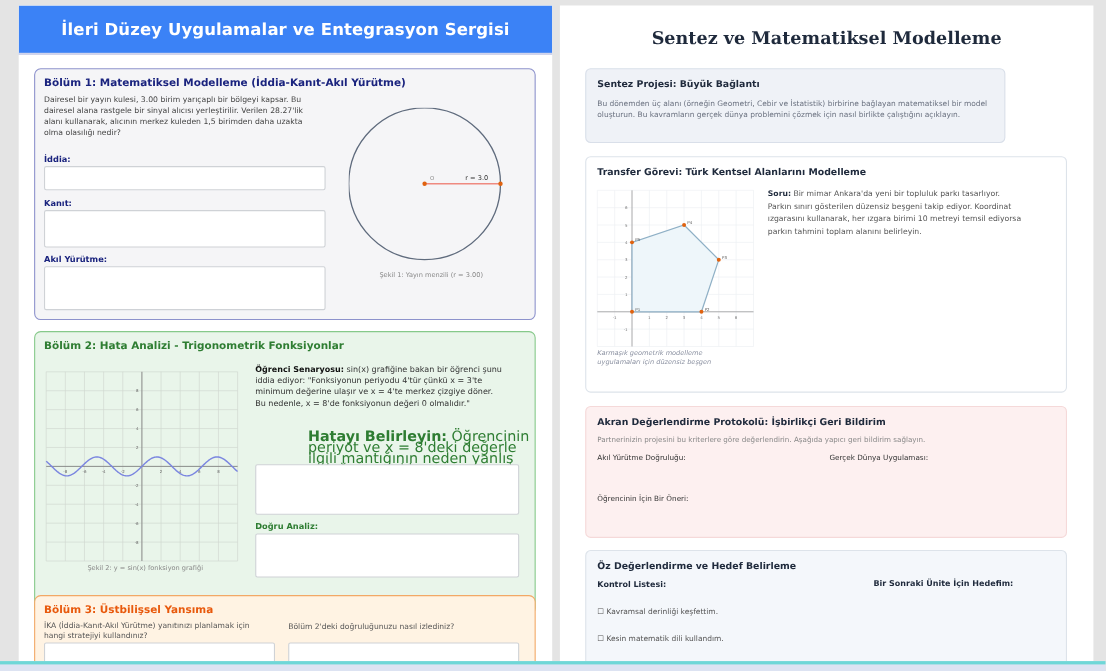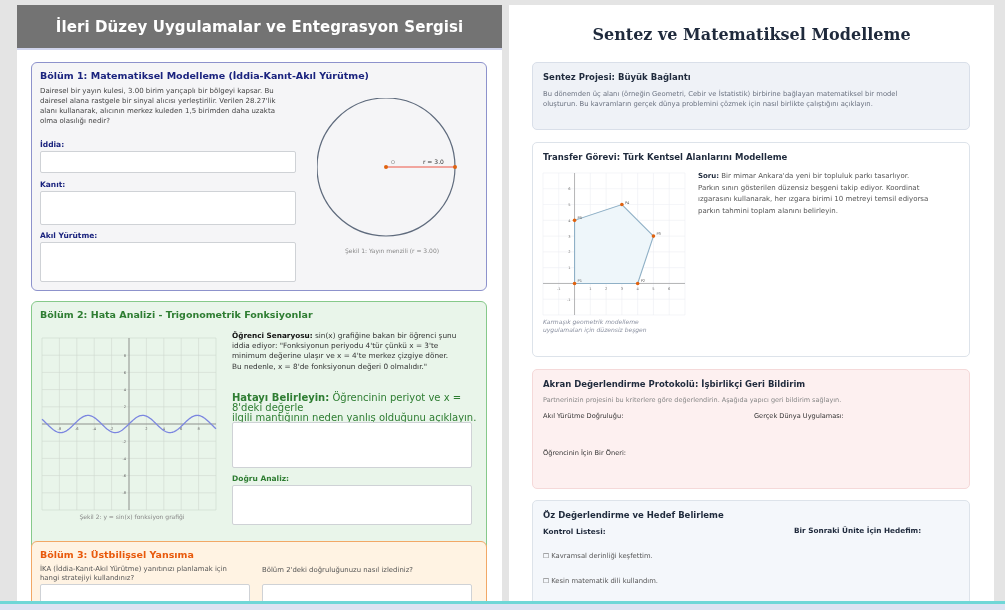--- a/index.html
+++ b/index.html
@@ -1,21 +1,21 @@
 <!DOCTYPE html>
 <html><head>
 <meta charset="utf-8">
 <style>
   * { box-sizing: border-box; margin: 0; padding: 0; }
   html, body { width: 1005px; height: 610px; overflow: hidden; background: #e4e4e4; font-family: "DejaVu Sans", sans-serif; }
   .page { position: absolute; background: #ffffff; overflow: hidden; }
   #left-page { left: 17px; top: 5px; width: 485px; height: 600px; }
   #right-page { left: 509px; top: 5px; width: 485px; height: 600px; }
 
-  .header-bar { position: absolute; left: 0; top: 0; width: 485px; height: 45px; background: #737373; border-bottom: 2px solid #d0d4ec; display: flex; align-items: center; justify-content: center; }
+  .header-bar { position: absolute; left: 0; top: 0; width: 485px; height: 45px; background: #3b82f6; border-bottom: 2px solid #d0d4ec; display: flex; align-items: center; justify-content: center; }
   .header-bar h1 { color: #ffffff; font-size: 15px; font-weight: bold; letter-spacing: 0.1px; }
 
   .section { position: absolute; border-radius: 6px; }
   .sec1 { left: 14px; top: 57px; width: 456px; height: 229px; background: #f5f5f7; border: 1.5px solid #8d92cc; }
   .sec2 { left: 14px; top: 296px; width: 456px; height: 258px; background: #e9f5ea; border: 1.5px solid #86c98a; }
   .sec3 { left: 14px; top: 536px; width: 456px; height: 80px; background: #fff3e3; border: 1.5px solid #f2a866; }
 
   .sec-title { position: absolute; font-size: 9.5px; font-weight: bold; }
   .sec1 .sec-title { left: 8px; top: 7px; color: #1a237e; }
   .sec2 .sec-title { left: 8px; top: 7px; color: #2e7d32; }
@@ -25,26 +25,26 @@
   .field-label { position: absolute; font-size: 7.5px; font-weight: bold; color: #1a237e; }
   .field-box { position: absolute; background: #fff; border: 1px solid #cfd2d6; border-radius: 2px; }
 
   .caption { position: absolute; font-size: 6px; color: #888; text-align: center; }
 
   .green-label { position: absolute; font-size: 7.5px; font-weight: bold; color: #2e7d32; }
 
   .scen-text { position: absolute; font-size: 7.3px; line-height: 10.2px; color: #333; }
   .scen-text b { color: #111; }
 
-  .hint-text { position: absolute; font-size: 10px; line-height: 10px; color: #2e7d32; }
+  .hint-text { position: absolute; font-size: 13px; line-height: 10px; color: #2e7d32; margin-left: 48px; }
 
   
   .r-title { position: absolute; left: 0; top: 20px; width: 485px; text-align: center; font-family: "DejaVu Serif", serif; font-size: 16px; font-weight: bold; color: #1f2a3c; }
   .card { position: absolute; border-radius: 5px; }
-  .card-synth { left: 23px; top: 57px; width: 438px; height: 68px; background: #eff2f7; border: 1px solid #d9dfe9; }
+  .card-synth { left: 23px; top: 57px; width: 382px; height: 68px; background: #eff2f7; border: 1px solid #d9dfe9; }
   .card-transfer { left: 23px; top: 137px; width: 438px; height: 215px; background: #fff; border: 1px solid #dde3ea; }
   .card-peer { left: 23px; top: 364px; width: 438px; height: 120px; background: #fdf0f0; border: 1px solid #f5d9d9; padding-left: 33px; }
   .card-self { left: 23px; top: 495px; width: 438px; height: 120px; background: #f4f7fb; border: 1px solid #dde3ea; }
 
   .card-title { position: absolute; left: 10px; top: 9px; font-size: 8.5px; font-weight: bold; color: #1f2a3c; }
   .card-text { position: absolute; font-size: 6.8px; line-height: 10px; color: #6b7280; }
   .small-label { position: absolute; font-size: 6.6px; color: #333; }
   .bold-label { position: absolute; font-size: 7.3px; font-weight: bold; color: #1f2a3c; }
   .check-item { position: absolute; font-size: 6.8px; color: #555; }
 

